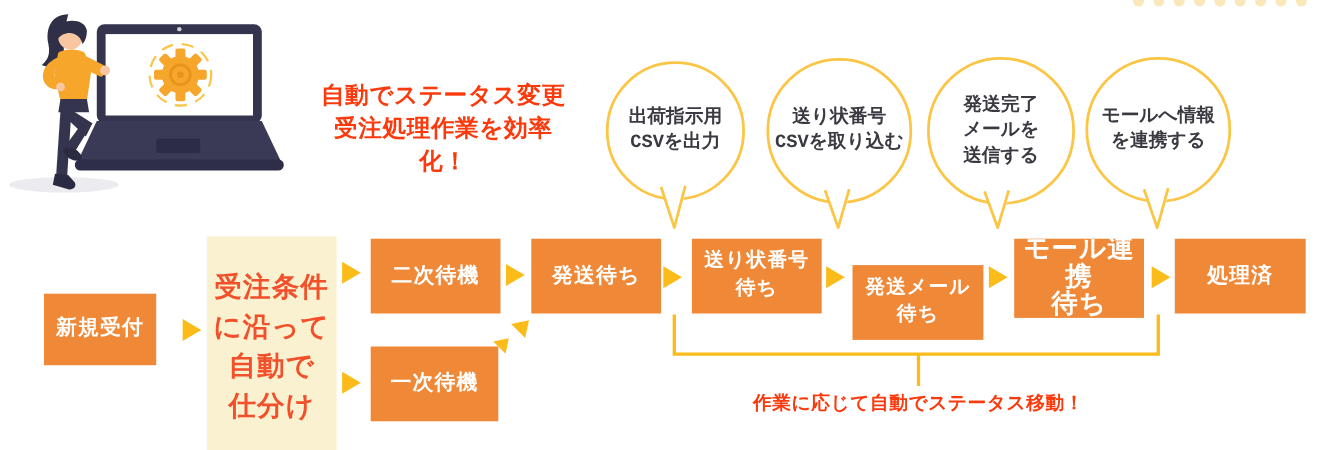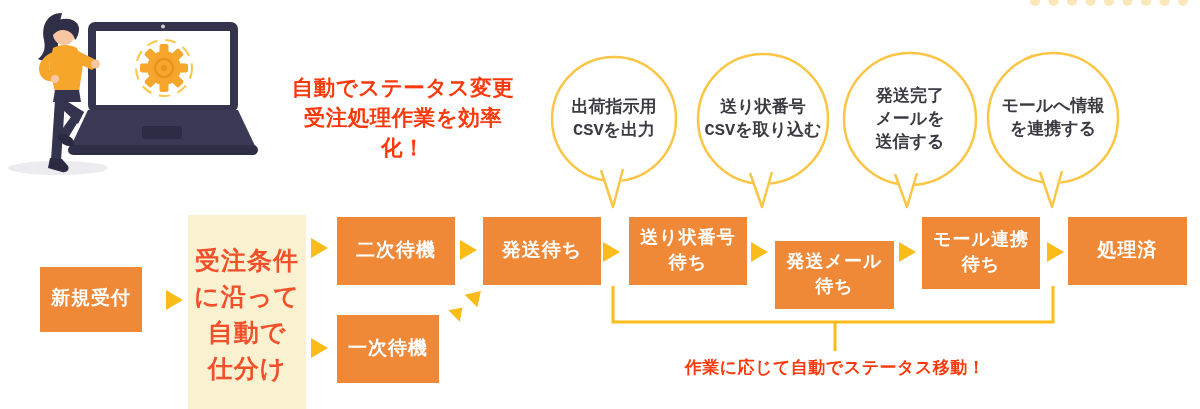--- a/index.html
+++ b/index.html
@@ -30,25 +30,25 @@
   .c3{left:844px;top:53px;width:132px;height:132px;}
   .c4{left:988px;top:53px;width:130px;height:130px;}
   
   .status-box{
     background:#EF8938;color:#ffffff;font-weight:bold;font-size:19px;line-height:25px;
     display:flex;align-items:center;justify-content:center;text-align:center;
     white-space:pre-line;letter-spacing:1px;
   }
   .b-new {left:40px; top:267px;width:102px;height:65px;}
   .b-sec {left:337px;top:217px;width:118px;height:68px;}
-  .b-pri {left:337px;top:315px;width:102px;height:68px;}
+  .b-pri {left:337px;top:315px;width:116px;height:68px;}
   .b-ship{left:483px;top:217px;width:118px;height:68px;}
   .b-inv {left:629px;top:217px;width:118px;height:68px;font-size:18px;}
   .b-mail{left:775px;top:217px;width:119px;height:68px;font-size:18px;margin-top:24px;}
-  .b-mall{left:922px;top:217px;width:118px;height:72px;font-size:18px;}
+  .b-mall{left:922px;top:217px;width:118px;height:72px;font-size:24px;}
   .b-done{left:1068px;top:217px;width:119px;height:68px;}
   .b-sort{
     left:188px;top:215px;width:118px;height:204px;
     background:#FAF1D1;color:#F1502A;font-weight:bold;font-size:25px;line-height:36px;
     display:flex;align-items:center;justify-content:center;text-align:center;
     white-space:pre-line;letter-spacing:1px;
   }
   
   .arr{
     width:0;height:0;

